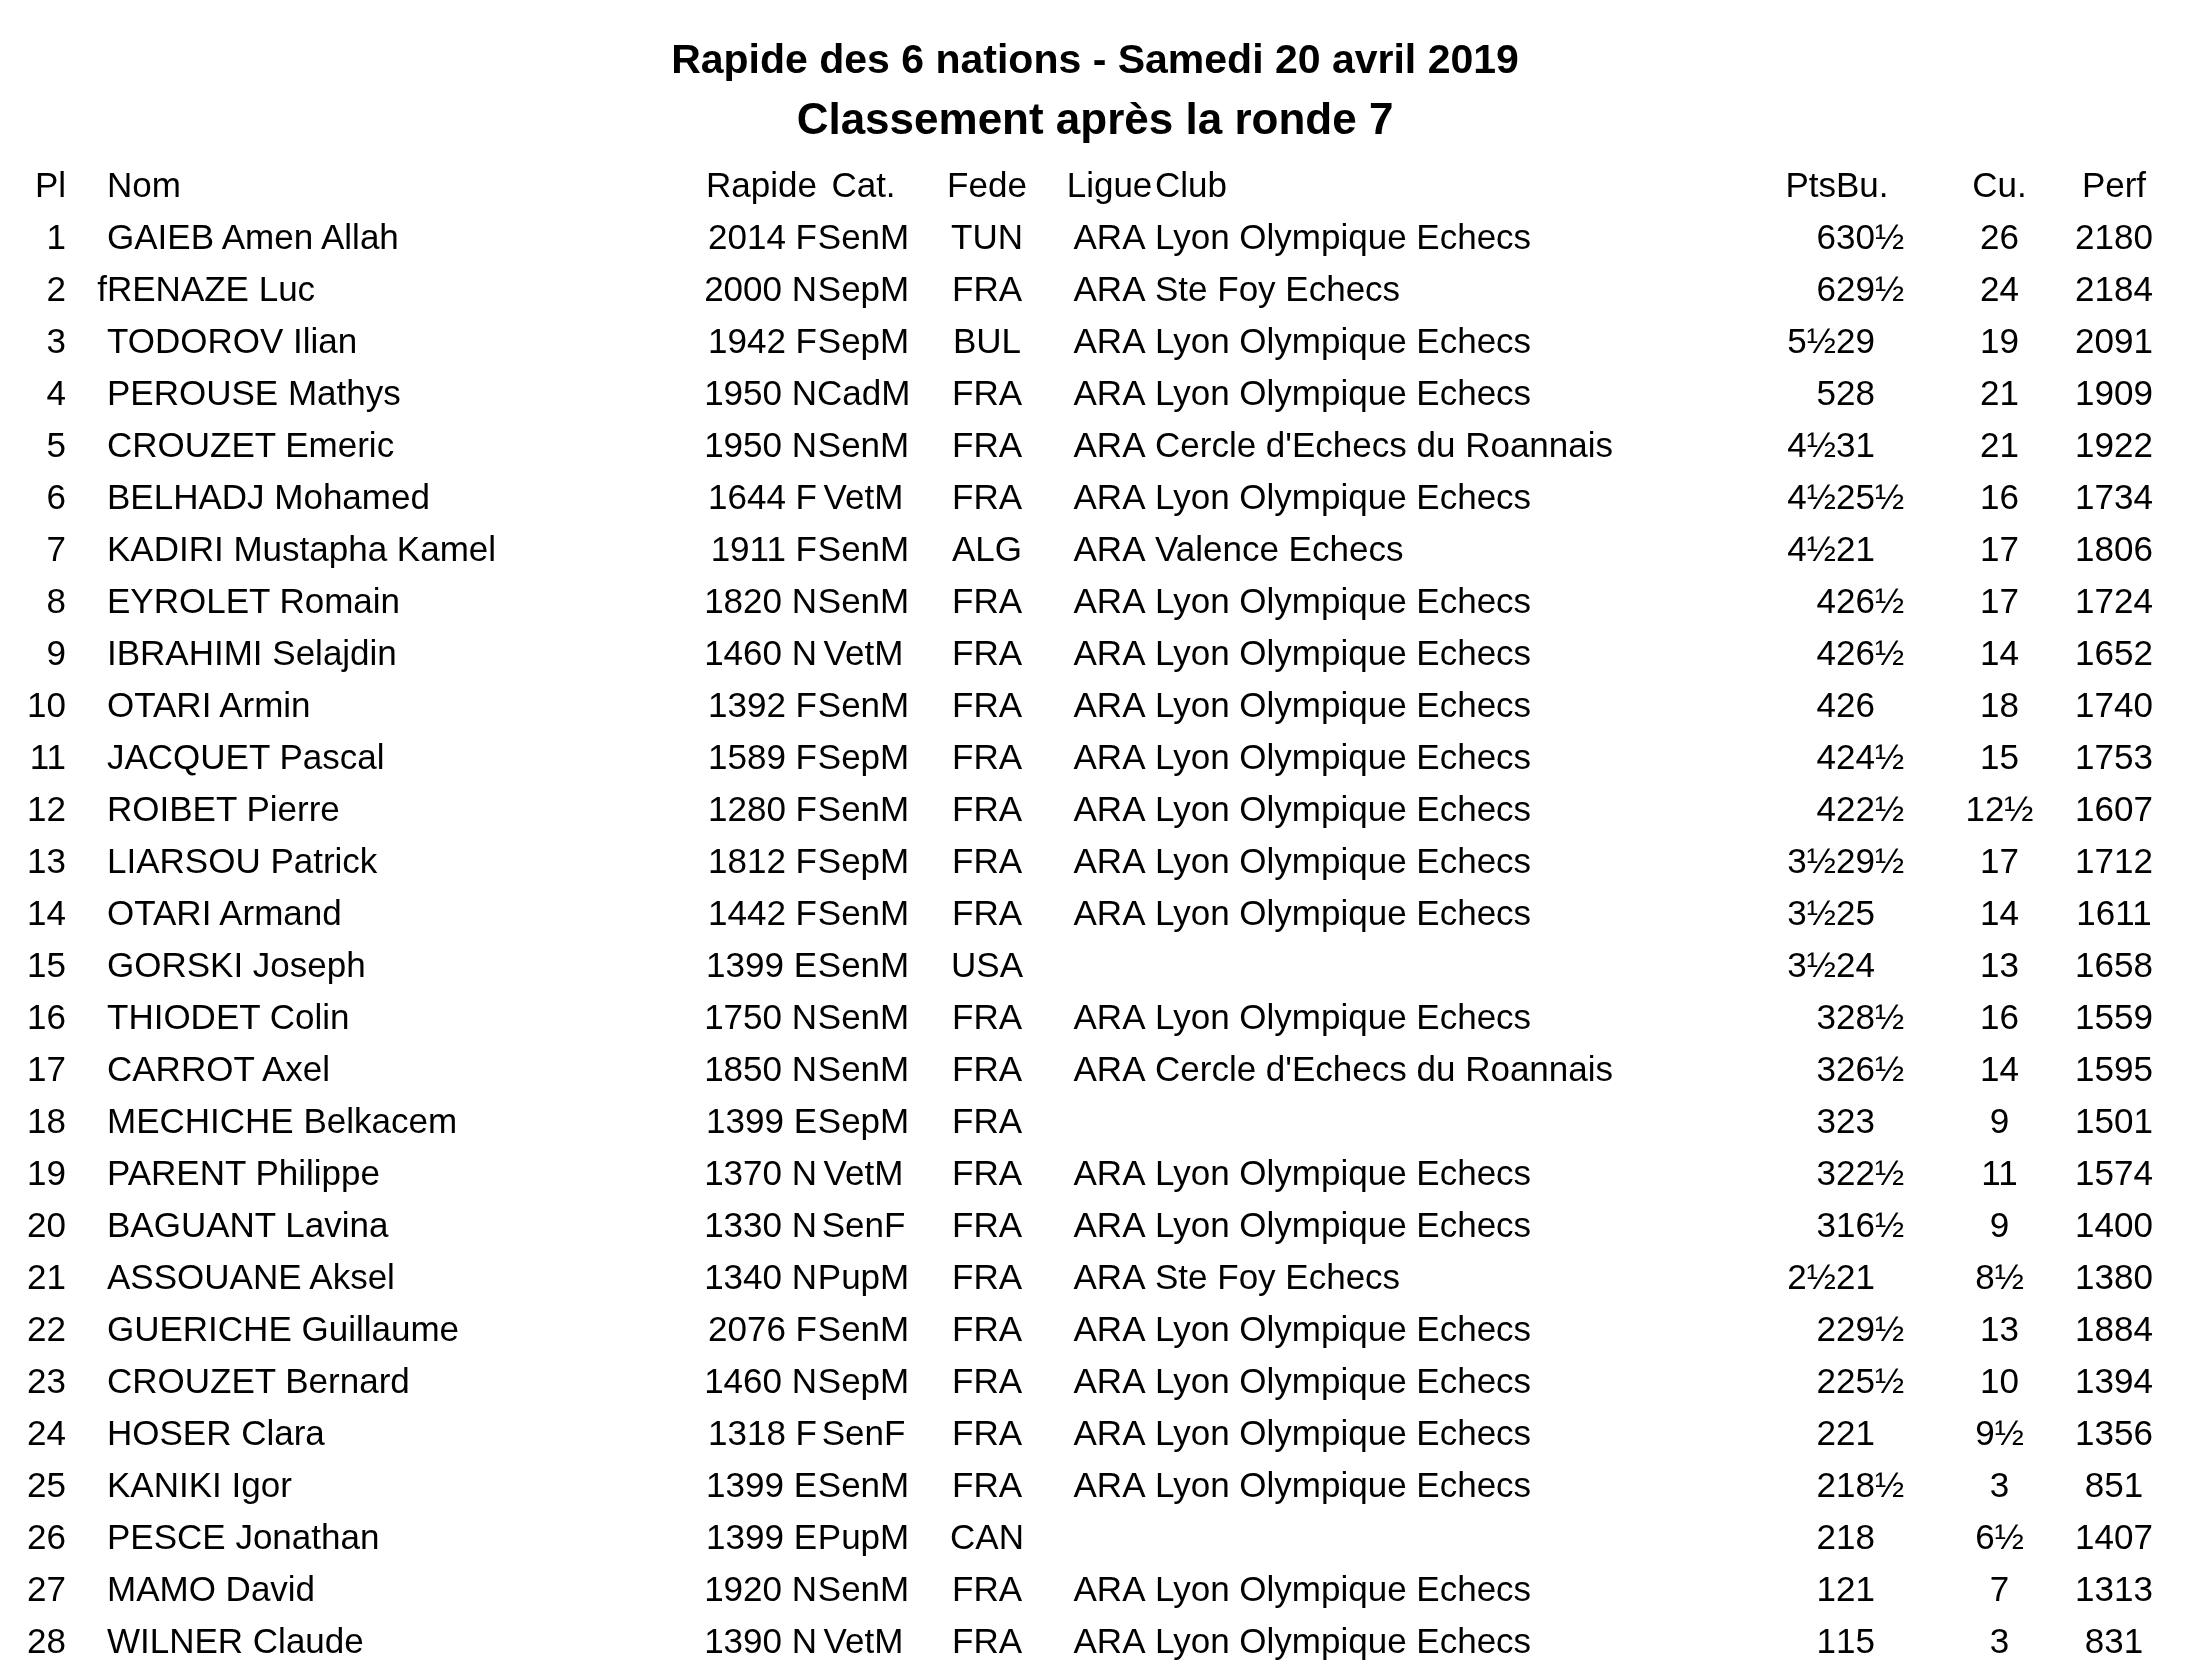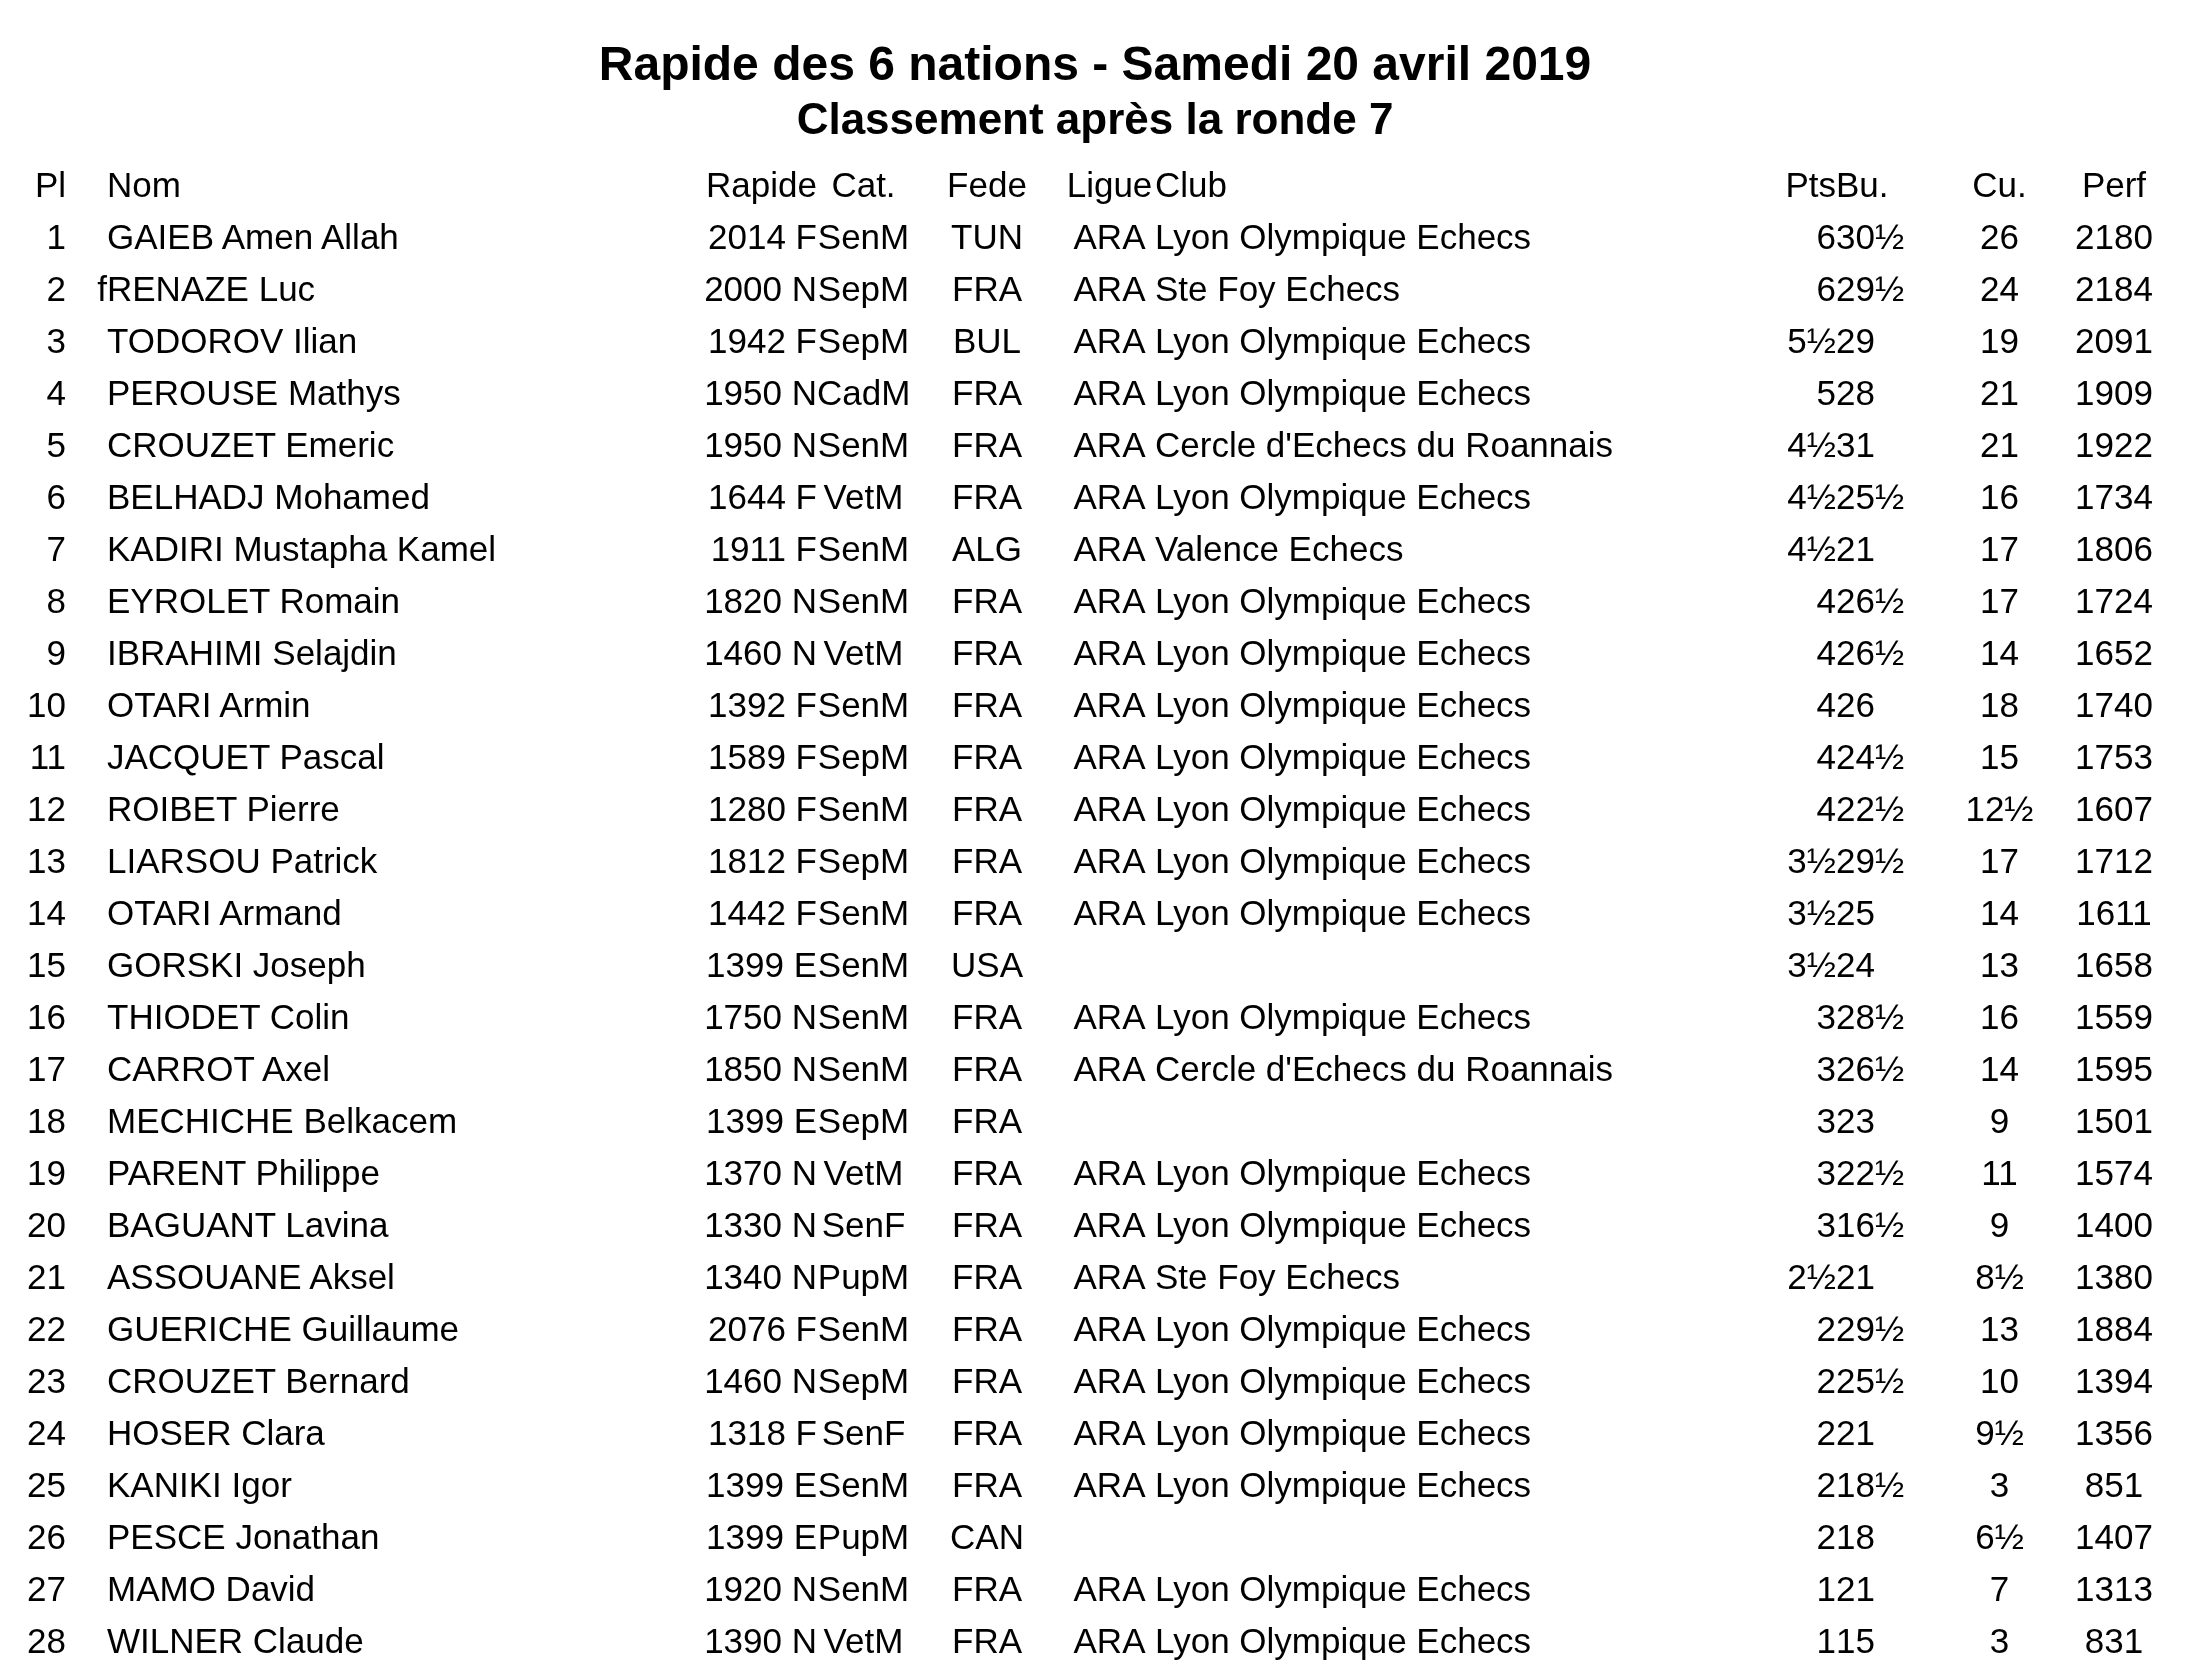--- a/index.html
+++ b/index.html
@@ -6,21 +6,21 @@
   .page{
     position:relative;
     width:2190px;height:1672px;
     background:#ffffff;
     color:#000000;
     font-family:"Liberation Sans",sans-serif;
     overflow:hidden;
   }
   .title{
     position:absolute;top:35px;left:0;width:2190px;
-    text-align:center;font-size:48px;font-weight:bold;line-height:1.2;
+    text-align:center;font-size:41px;font-weight:bold;line-height:1.2;
     white-space:nowrap;
   }
   .subtitle{
     position:absolute;top:93px;left:0;width:2190px;
     text-align:center;font-size:44px;font-weight:bold;line-height:1.2;
     white-space:nowrap;
   }
   table.standings{
     position:absolute;top:159px;left:0;
     width:2190px;

